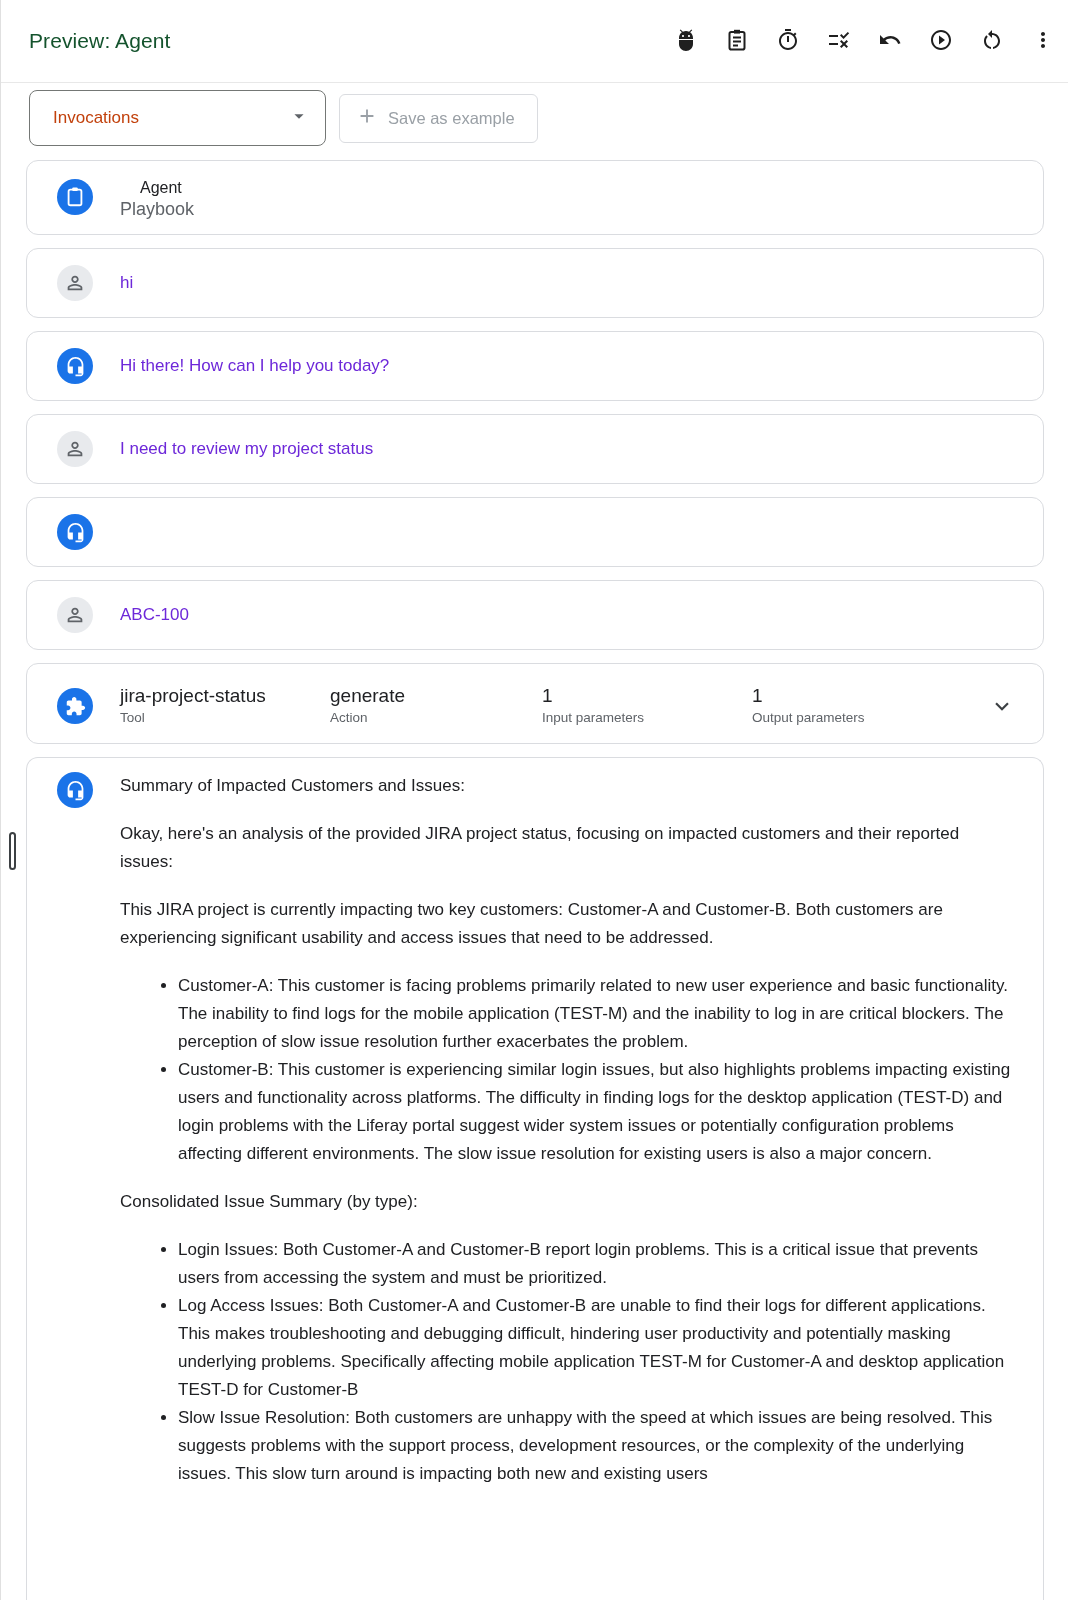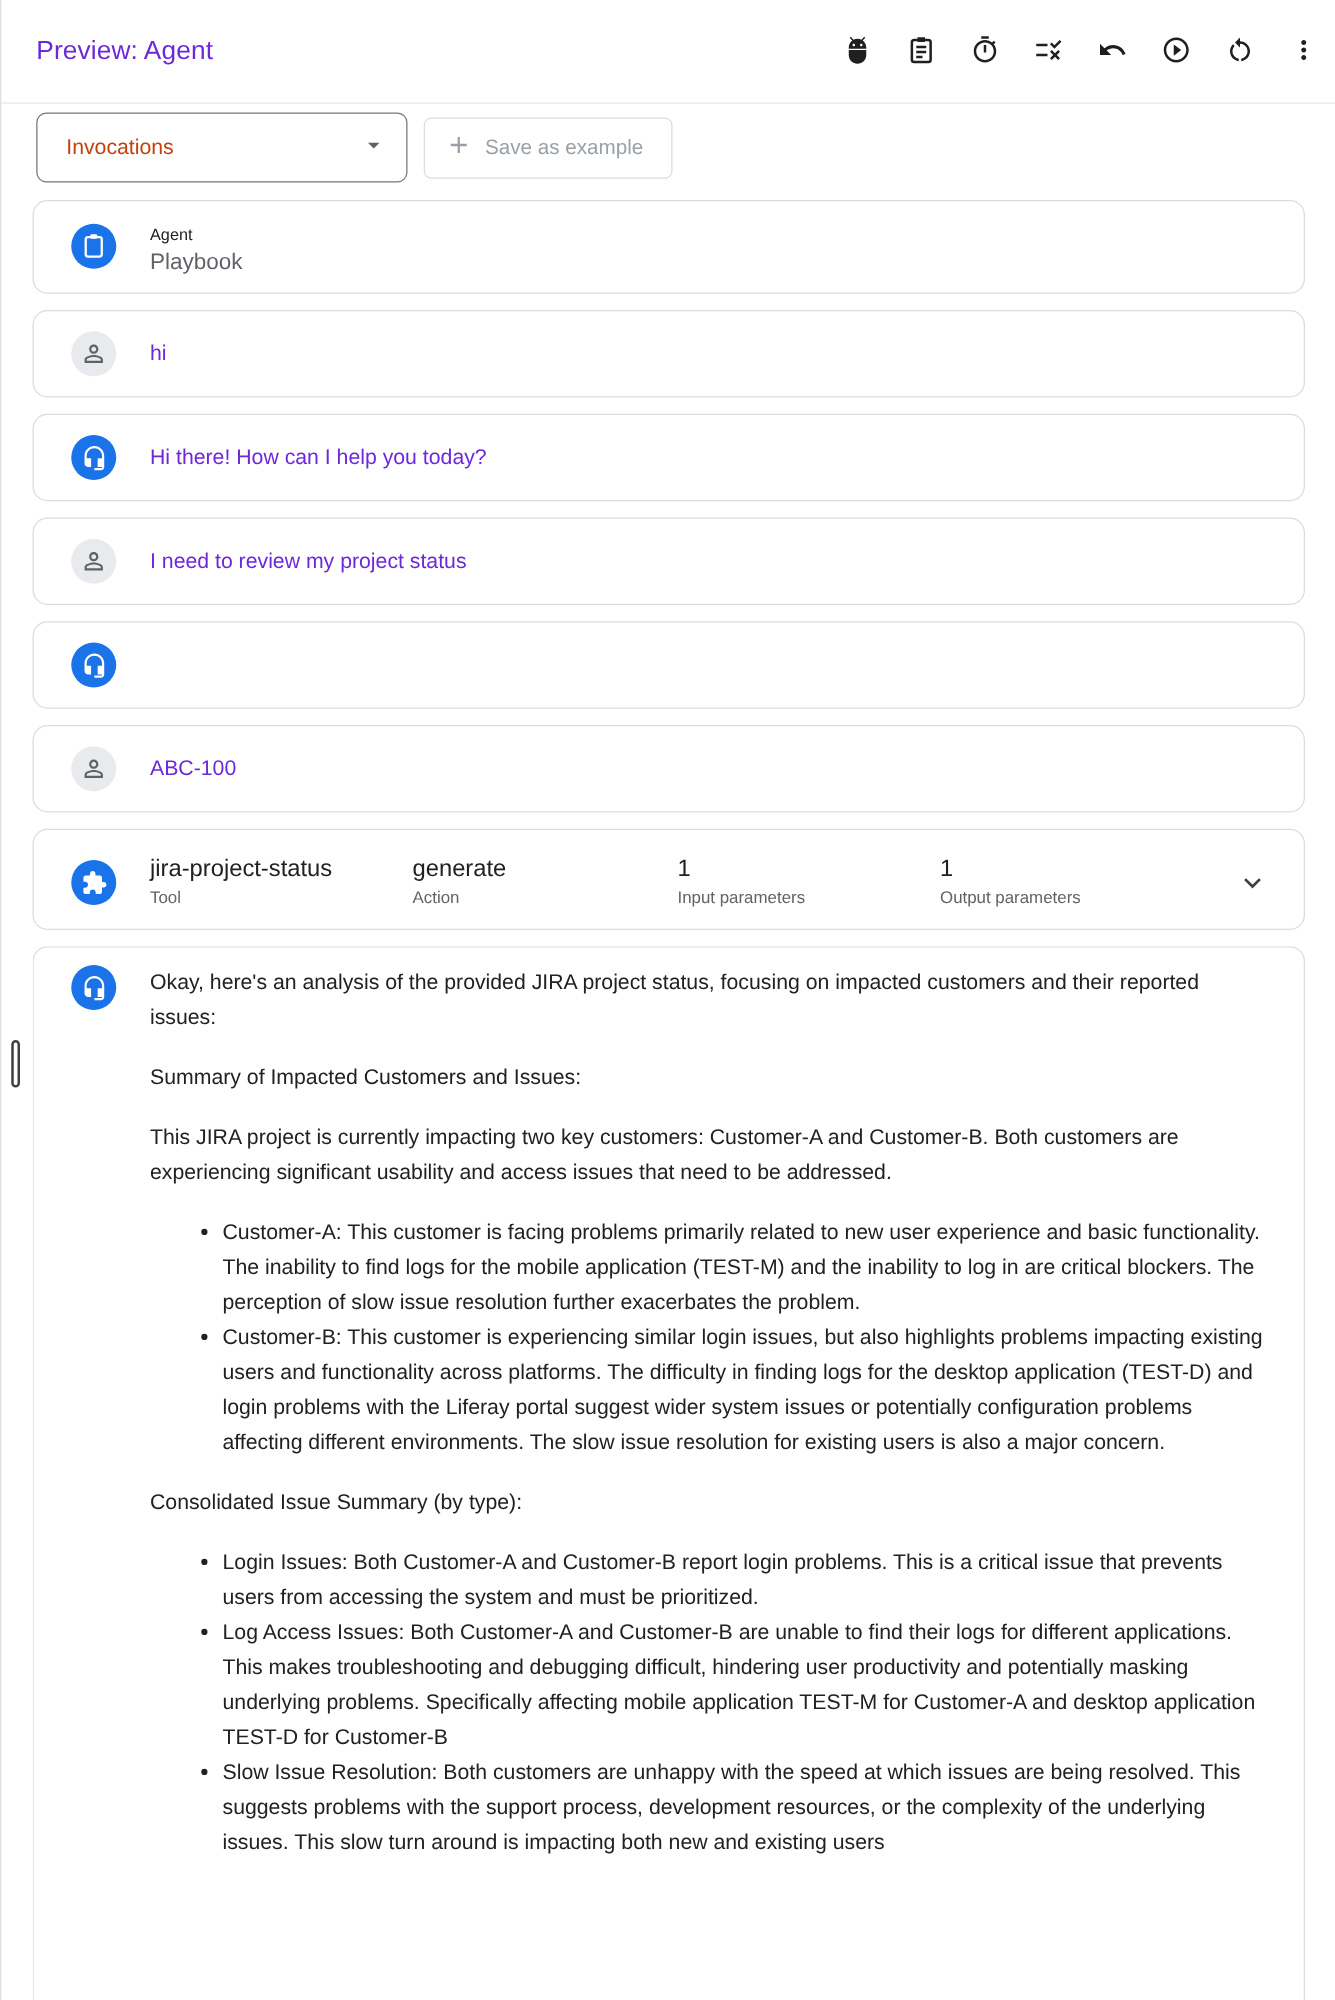--- a/index.html
+++ b/index.html
@@ -3,21 +3,21 @@
 <meta charset="utf-8">
 <style>
   * { margin:0; padding:0; box-sizing:border-box; }
   html,body { width:1068px; height:1600px; overflow:hidden; background:#fff;
     font-family:"Liberation Sans","DejaVu Sans",sans-serif; color:#202124; }
   .panel { position:relative; width:1068px; height:1600px; border-left:1px solid #e0e0e0; background:#fff; }
 
   
   header { height:83px; display:flex; align-items:center; justify-content:space-between;
     padding:0 13px 0 28px; border-bottom:1px solid #e8e8e8; }
-  .title { font-size:21px; font-weight:400; color:#6d28d9; letter-spacing:.1px; }
+  .title { font-size:21px; font-weight:400; color:#14532d; letter-spacing:.1px; }
   .toolbar { display:flex; align-items:center; gap:27px; }
   .tool-btn { background:none; border:none; cursor:pointer; width:24px; height:24px; padding:0;
     display:flex; align-items:center; justify-content:center; }
   .tool-btn svg { width:24px; height:24px; fill:#1f1f1f; }
 
   
   .controls { display:flex; align-items:center; gap:13px; padding:7px 0 0 28px; }
   .select { width:297px; height:56px; border:1px solid #747775; border-radius:8px;
     display:flex; align-items:center; justify-content:space-between; padding:0 15px 0 23px;
     font-size:17px; color:#c2410c; cursor:pointer; background:#fff; }
@@ -31,21 +31,21 @@
   .conversation { padding:14px 24px 0 25px; display:flex; flex-direction:column; gap:13px; }
   .card { border:1px solid #dadce0; border-radius:12px; background:#fff;
     display:flex; align-items:center; gap:27px; padding:16px 28px 16px 30px; }
   .avatar { flex:0 0 36px; width:36px; height:36px; border-radius:50%;
     display:flex; align-items:center; justify-content:center; }
   .avatar.blue { background:#1a73e8; }
   .avatar.gray { background:#e8eaed; }
   .avatar svg { display:block; }
   .msg-text { font-size:17px; color:#6d28d9; }
 
-  .pb-title { font-size:13px; font-weight:500; line-height:24px; color:#202124; }
+  .pb-title { font-size:16px; font-weight:500; line-height:24px; color:#202124;margin-left:20px; }
   .pb-sub { font-size:18px; line-height:18px; color:#5f6368; }
   .card.playbook { padding-top:15px; padding-bottom:16px; }
 
   .card.tool { padding-top:20px; padding-bottom:15px; }
   .tool-cols { flex:1; display:grid; grid-template-columns:210px 212px 210px auto; align-items:center; }
   .tool-value { font-size:19px; line-height:24px; color:#202124; }
   .tool-label { font-size:13.5px; line-height:20px; color:#5f6368; }
   .chevron { width:26px; height:26px; cursor:pointer; flex:0 0 26px; }
   .chevron svg { width:26px; height:26px; stroke:#3c4043; fill:none; stroke-width:2; }
 
@@ -221,22 +221,22 @@
       </span>
     </div>
 
     <div class="card response">
       <span class="avatar blue">
         <svg viewBox="0 0 24 24" width="21" height="21" fill="#fff">
             <path d="M12 1c-4.97 0-9 4.03-9 9v7c0 1.66 1.34 3 3 3h3v-8H5v-2c0-3.87 3.13-7 7-7s7 3.13 7 7v2h-4v8h4v1h-7v2h6c1.66 0 3-1.34 3-3V10c0-4.97-4.03-9-9-9z"></path>
           </svg>
       </span>
       <div class="resp-body">
+        <p>Summary of Impacted Customers and Issues:</p>
         <p>Okay, here's an analysis of the provided JIRA project status, focusing on impacted customers and their reported issues:</p>
-        <p>Summary of Impacted Customers and Issues:</p>
         <p>This JIRA project is currently impacting two key customers: Customer-A and Customer-B.  Both customers are experiencing significant usability and access issues that need to be addressed.</p>
         <ul>
           <li>Customer-A: This customer is facing problems primarily related to new user experience and basic functionality. The inability to find logs for the mobile application (TEST-M) and the inability to log in are critical blockers. The perception of slow issue resolution further exacerbates the problem.</li>
           <li>Customer-B: This customer is experiencing similar login issues, but also highlights problems impacting existing users and functionality across platforms. The difficulty in finding logs for the desktop application (TEST-D) and login problems with the Liferay portal suggest wider system issues or potentially configuration problems affecting different environments. The slow issue resolution for existing users is also a major concern.</li>
         </ul>
         <p>Consolidated Issue Summary (by type):</p>
         <ul>
           <li>Login Issues: Both Customer-A and Customer-B report login problems. This is a critical issue that prevents users from accessing the system and must be prioritized.</li>
           <li>Log Access Issues: Both Customer-A and Customer-B are unable to find their logs for different applications. This makes troubleshooting and debugging difficult, hindering user productivity and potentially masking underlying problems. Specifically affecting mobile application TEST-M for Customer-A and desktop application TEST-D for Customer-B</li>
           <li>Slow Issue Resolution: Both customers are unhappy with the speed at which issues are being resolved. This suggests problems with the support process, development resources, or the complexity of the underlying issues. This slow turn around is impacting both new and existing users</li>

